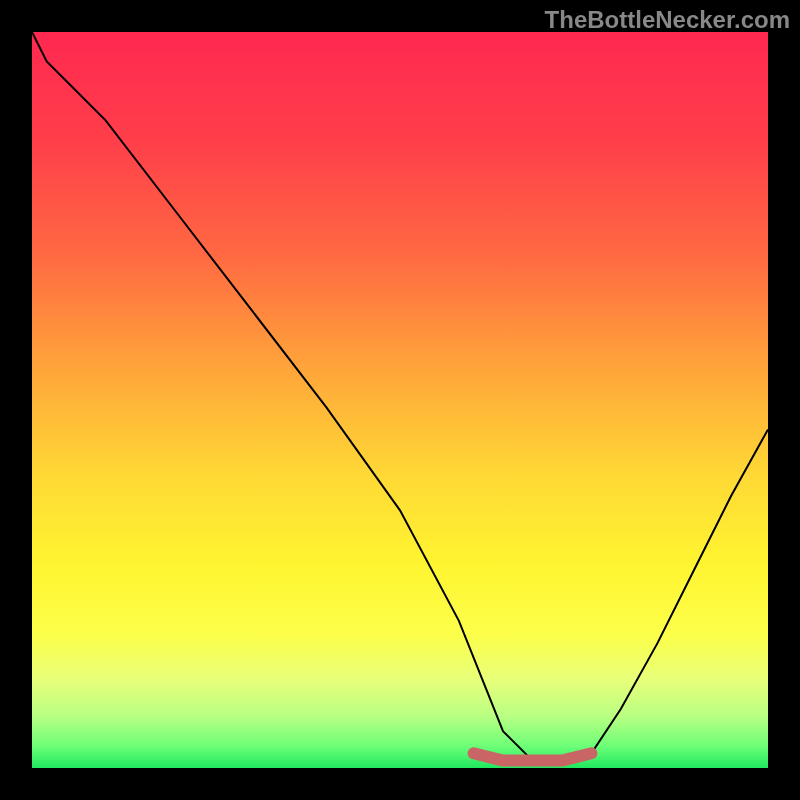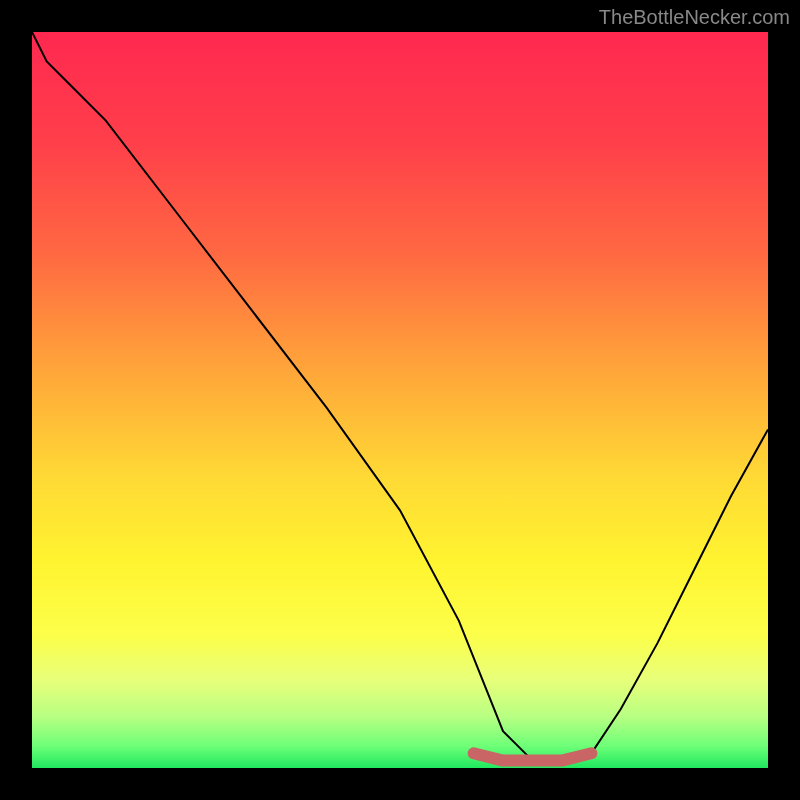--- a/index.html
+++ b/index.html
@@ -12,22 +12,22 @@
       height: 800px;
       background: #000;
       position: relative;
       font-family: Arial, sans-serif;
     }
     .watermark {
       position: absolute;
       top: 6px;
       right: 10px;
       color: #888;
-      font-size: 20px;
-      font-weight: 400;
+      font-size: 24px;
+      font-weight: 700;
       z-index: 10;
     }
     .chart-area {
       position: absolute;
       top: 32px;
       left: 32px;
       width: 736px;
       height: 736px;
       overflow: hidden;
     }

